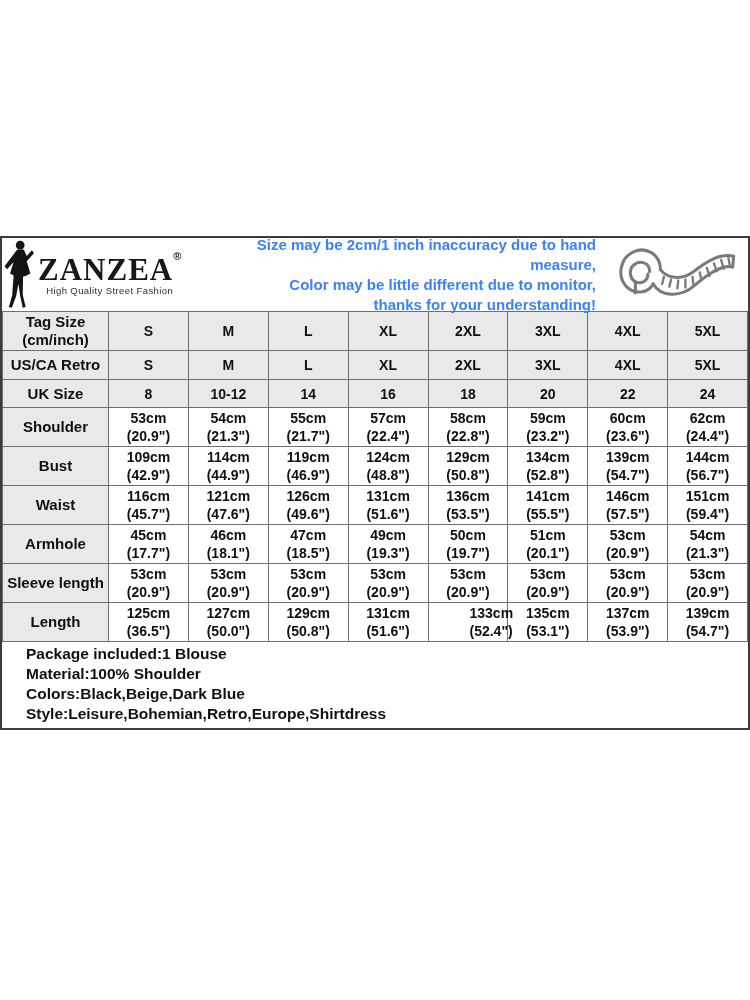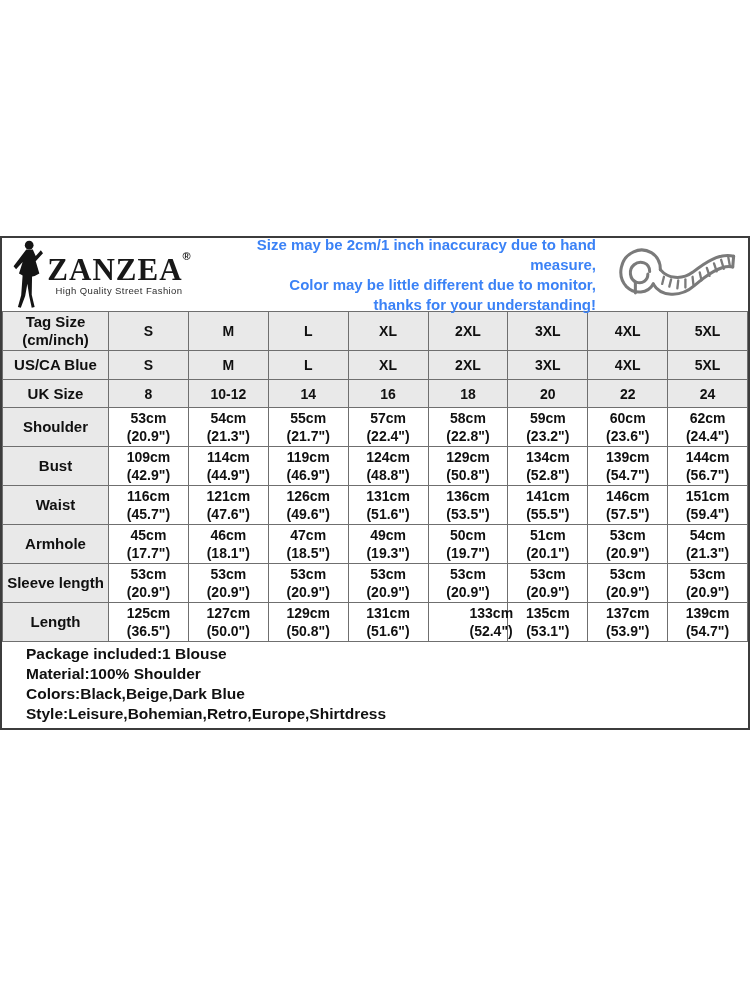--- a/index.html
+++ b/index.html
@@ -10,21 +10,21 @@
   }
   .sheet{
     position:absolute;top:236px;left:0;width:746px;
     border:2px solid #3c3c3c;background:#ffffff;
   }
   
   .band{
     display:flex;align-items:center;height:73px;background:#ffffff;
   }
   .logo{
-    width:198px;display:flex;align-items:center;justify-content:center;gap:4px;
+    width:198px;display:flex;align-items:center;justify-content:flex-start;gap:4px;
   }
   .logo-text{display:flex;flex-direction:column;align-items:center;line-height:1;}
   .brand-row{display:flex;align-items:flex-start;}
   .brand-name{
     font-family:"Liberation Serif",serif;font-weight:bold;font-size:31px;
     letter-spacing:1px;transform:scaleY(1.05);color:#181818;
   }
   .reg-mark{font-size:11px;font-weight:bold;margin-top:-2px;color:#181818;}
   .brand-tagline{
     font-size:9.5px;color:#2d2d2d;letter-spacing:.4px;margin-top:2px;white-space:nowrap;
@@ -124,21 +124,21 @@
           <td style="white-space: pre-line;">S</td>
           <td style="white-space: pre-line;">M</td>
           <td style="white-space: pre-line;">L</td>
           <td style="white-space: pre-line;">XL</td>
           <td style="white-space: pre-line;">2XL</td>
           <td style="white-space: pre-line;">3XL</td>
           <td style="white-space: pre-line;">4XL</td>
           <td style="white-space: pre-line;">5XL</td>
         </tr>
         <tr class="shaded">
-          <th style="white-space: pre-line;">US/CA Blue</th>
+          <th style="white-space: pre-line;">US/CA Retro</th>
           <td style="white-space: pre-line;">S</td>
           <td style="white-space: pre-line;">M</td>
           <td style="white-space: pre-line;">L</td>
           <td style="white-space: pre-line;">XL</td>
           <td style="white-space: pre-line;">2XL</td>
           <td style="white-space: pre-line;">3XL</td>
           <td style="white-space: pre-line;">4XL</td>
           <td style="white-space: pre-line;">5XL</td>
         </tr>
         <tr class="shaded">

